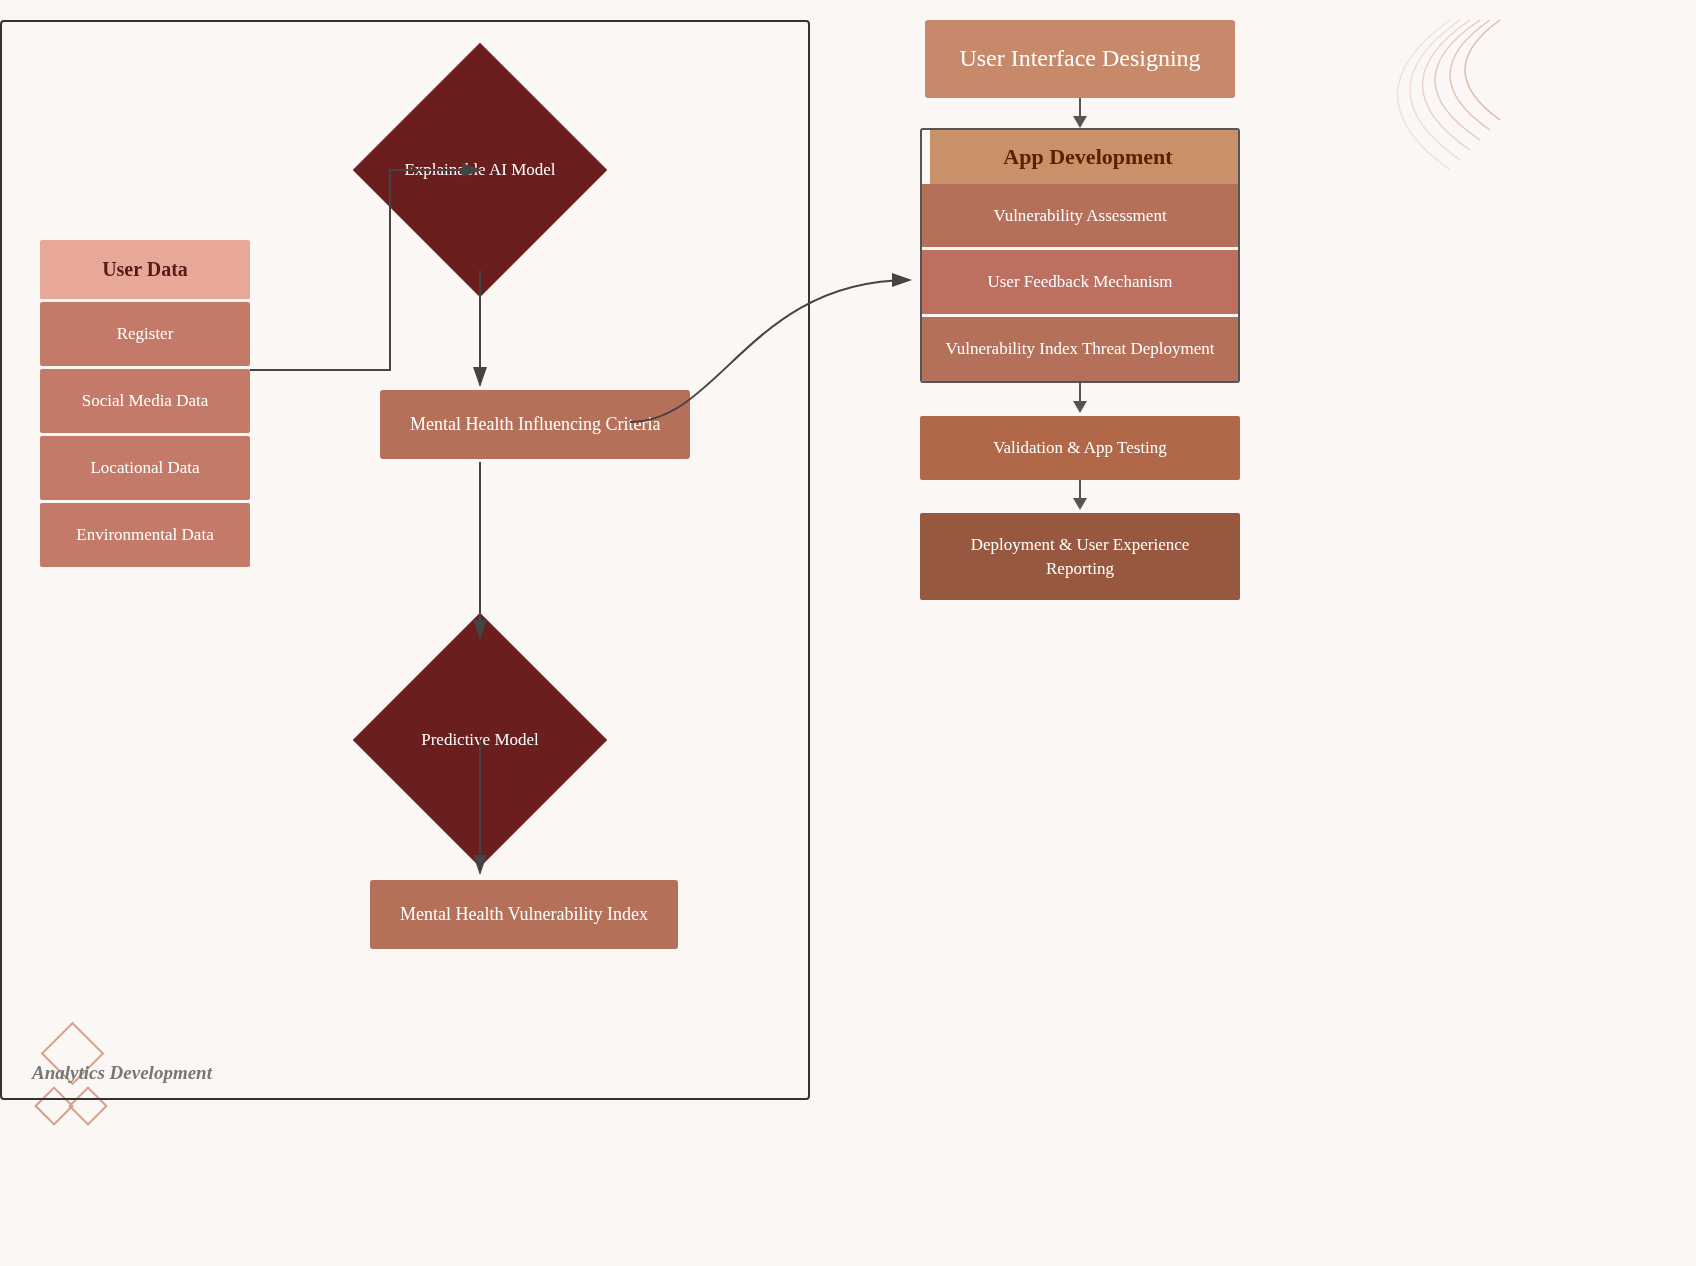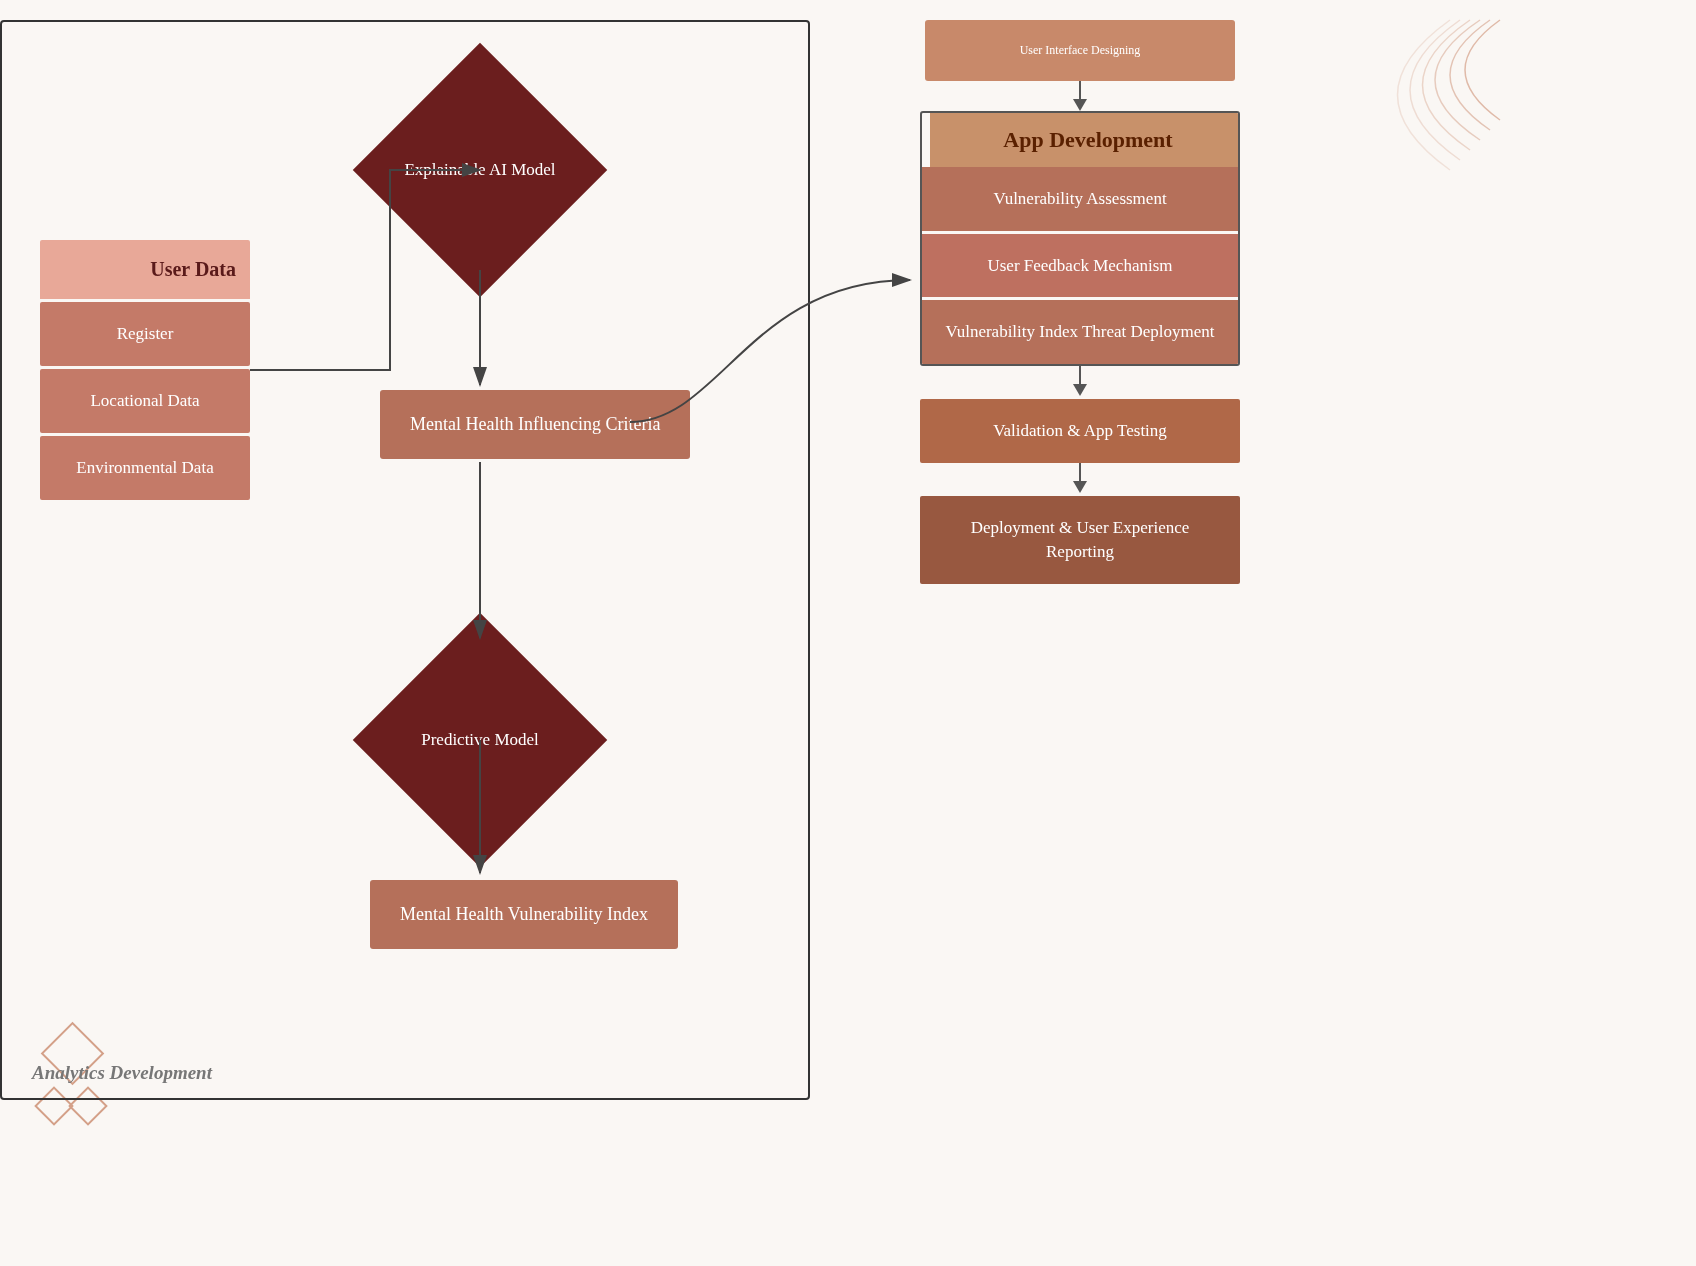--- a/index.html
+++ b/index.html
@@ -8,21 +8,21 @@
       height: 1266px;
       background: #faf7f4;
       font-family: Georgia, 'Times New Roman', serif;
       overflow: hidden;
       position: relative;
     }
 
     .user-data-header {
       background: #e8a898;
       padding: 18px 14px;
-      text-align: right;
+      text-align: center;
       font-size: 20px;
       font-weight: bold;
       color: #5a1a1a;
       border-radius: 2px 2px 0 0;
     }
 
     .user-data-item {
       background: #c47a68;
       color: #fff;
       text-align: center;
@@ -63,21 +63,21 @@
       line-height: 1.4;
       padding: 22px 30px;
       border-radius: 3px;
       min-width: 220px;
     }
 
     .app-dev-top-rect {
       background: #d4956a;
       color: #fff;
       text-align: center;
-      font-size: 12px;
+      font-size: 24px;
       line-height: 1.4;
       padding: 22px 30px;
       border-radius: 3px;
       width: 310px;
     }
 
     .app-dev-header {
       background: #c47a40;
       color: #5a1a00;
       text-align: center;
@@ -223,20 +223,21 @@
     </div>
   </div>
 
   <div class="analytics-positioned">
     <span class="analytics-label-pos">Analytics Development</span>
   </div>
 
   <div class="user-data-pos">
     <div class="user-data-header">User Data</div>
     <div class="user-data-item">Register</div>
+    <div class="user-data-item">Social Media Data</div>
     <div class="user-data-item">Locational Data</div>
     <div class="user-data-item">Environmental Data</div>
   </div>
 
   <div class="explainable-ai-pos">
     <div class="diamond-node" style="position:relative;">
       <span class="diamond-node-label">Explainable AI Model</span>
     </div>
   </div>
 

